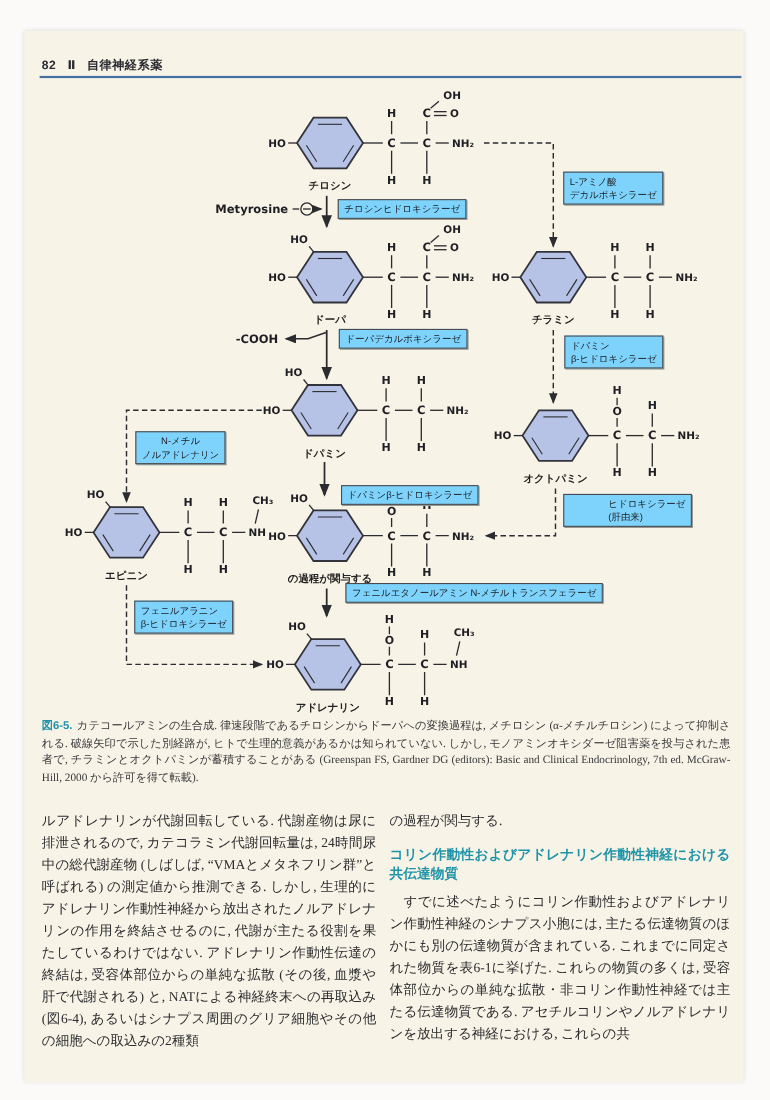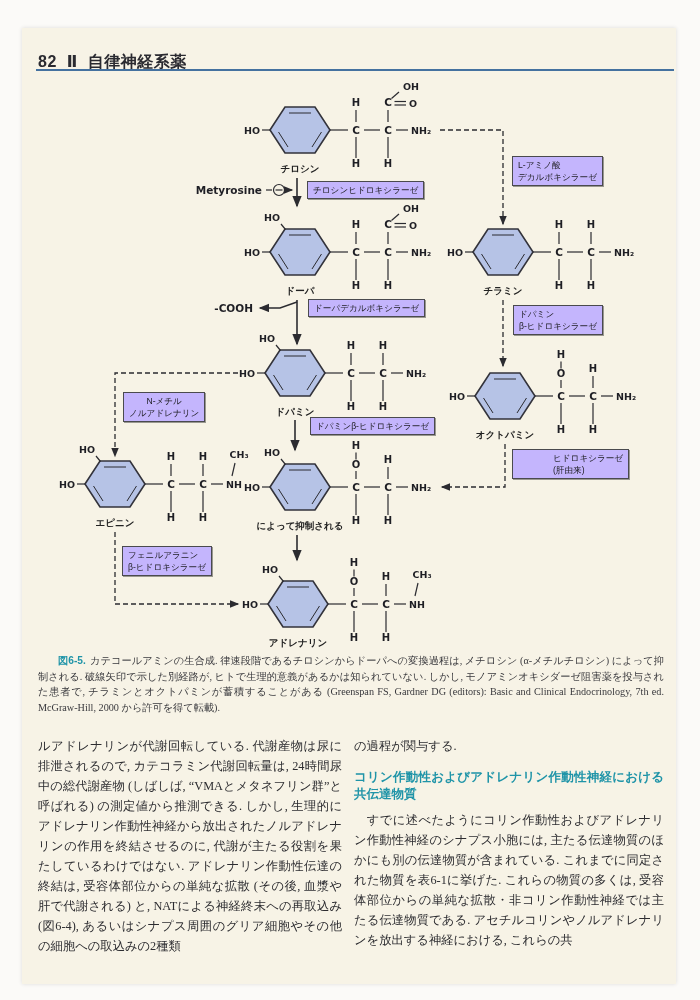--- a/index.html
+++ b/index.html
@@ -1,37 +1,37 @@
 <!DOCTYPE html>
 <html><head>
 <meta charset="utf-8">
 <style>
   html,body{margin:0;padding:0;}
   body{width:700px;height:1000px;position:relative;background:#fbfaf8;
        font-family:"Liberation Serif","DejaVu Serif",serif;color:#2e2e32;}
   .page{position:absolute;left:22px;top:28px;width:654px;height:956px;
         background:#f7f3e6;box-shadow:0 0 4px rgba(0,0,0,0.12);}
   .hdr{position:absolute;left:38px;top:52px;font-family:"Liberation Sans","DejaVu Sans",sans-serif;
-       font-size:16px;font-weight:bold;color:#2a2a30;letter-spacing:.5px;}
+       font-size:11px;font-weight:bold;color:#2a2a30;letter-spacing:.5px;}
   .hdr span{margin-right:10px;}
   .rule{position:absolute;left:36px;top:69px;width:638px;height:2px;background:#44719f;}
   #diagram{position:absolute;left:0;top:0;width:700px;height:672px;}
   #diagram-svg{position:absolute;left:0;top:0;}
   #diagram-svg text{font-family:"DejaVu Sans","Liberation Sans",sans-serif;fill:#1e1e24;}
-  .enzyme-box{position:absolute;background:#c4b5fd;border:1px solid #4a4a4e;
+  .enzyme-box{position:absolute;background:#7dd3fc;border:1px solid #4a4a4e;
       padding:2px 5px;font-family:"Liberation Sans","DejaVu Sans",sans-serif;
       font-size:8.6px;line-height:1.4;color:#1c1c20;white-space:nowrap;
       box-shadow:1px 1px 0 #9a9890;}
   .mol-label{position:absolute;width:160px;text-align:center;
       font-family:"Liberation Sans","DejaVu Sans",sans-serif;
       font-size:9.5px;font-weight:bold;color:#222;}
   .caption{position:absolute;left:38px;top:653px;width:626px;font-size:10.2px;
       line-height:1.53;text-align:justify;color:#38383c;}
   .caption .figlabel{font-family:"Liberation Sans","DejaVu Sans",sans-serif;
-      font-weight:bold;color:#1f94a8;margin-right:4px;margin-left:20px;}
+      font-weight:bold;color:#1f94a8;margin-right:4px;}
   .col{position:absolute;top:736px;font-size:12.3px;line-height:1.63;
       text-align:justify;color:#2c2c30;}
   .col p{margin:0;}
   #left-col{left:38px;width:304px;}
   #right-col{left:354px;width:310px;}
   #right-col h3{font-family:"Liberation Sans","DejaVu Sans",sans-serif;
       font-size:12.5px;line-height:1.38;color:#1f94a8;margin:13px 0 6px 0;}
 </style>
 </head>
 <body>
@@ -276,46 +276,49 @@
         <text x="253" y="312" text-anchor="end" font-size="10.5" font-weight="bold">-COOH</text>
         <polyline points="297,302 280,308 260,308" fill="none" stroke="#2b2b30" stroke-width="1.4" marker-end="url(#arrw)"></polyline>
       </g>
     </svg>
 <div class="mol-label" style="left: 220px; top: 163px;">チロシン</div>
     <div class="mol-label" style="left: 220px; top: 285px;">ドーパ</div>
     <div class="mol-label" style="left: 423px; top: 285px;">チラミン</div>
     <div class="mol-label" style="left: 215px; top: 406px;">ドパミン</div>
     <div class="mol-label" style="left: 425px; top: 429px;">オクトパミン</div>
     <div class="mol-label" style="left: 35px; top: 517px;">エピニン</div>
-    <div class="mol-label" style="left: 220px; top: 520px;">によって抑制される</div>
+    <div class="mol-label" style="left: 220px; top: 520px;">の過程が関与する</div>
     <div class="mol-label" style="left: 218px; top: 637px;">アドレナリン</div>
     <div class="enzyme-box" style="left: 307px; top: 181px;">
       <div>チロシンヒドロキシラーゼ</div>
     </div>
     <div class="enzyme-box" style="left: 512px; top: 156px;">
       <div>L-アミノ酸</div>
       <div>デカルボキシラーゼ</div>
     </div>
     <div class="enzyme-box" style="left: 308px; top: 299px;">
       <div>ドーパデカルボキシラーゼ</div>
     </div>
     <div class="enzyme-box" style="left: 513px; top: 305px;">
       <div>ドパミン</div>
       <div>β-ヒドロキシラーゼ</div>
     </div>
     <div class="enzyme-box" style="left: 123px; top: 392px; text-align: center;">
       <div>N-メチル</div>
       <div>ノルアドレナリン</div>
     </div>
-    <div class="enzyme-box" style="left: 310px; top: 417px;">
+    <div class="enzyme-box" style="left: 310px; top: 441px;">
       <div>ドパミンβ-ヒドロキシラーゼ</div>
     </div>
     <div class="enzyme-box" style="left: 512px; top: 449px; padding-left: 40px;">
       <div>ヒドロキシラーゼ</div>
       <div>(肝由来)</div>
+    </div>
+    <div class="enzyme-box" style="left: 314px; top: 530px;">
+      <div>フェニルエタノールアミン N-メチルトランスフェラーゼ</div>
     </div>
     <div class="enzyme-box" style="left: 122px; top: 546px;">
       <div>フェニルアラニン</div>
       <div>β-ヒドロキシラーゼ</div>
     </div>
   </div>
 
 <div class="caption">
   <span class="figlabel">図6-5.</span><span>カテコールアミンの生合成. 律速段階であるチロシンからドーパへの変換過程は, メチロシン (α-メチルチロシン) によって抑制される. 破線矢印で示した別経路が, ヒトで生理的意義があるかは知られていない. しかし, モノアミンオキシダーゼ阻害薬を投与された患者で, チラミンとオクトパミンが蓄積することがある (Greenspan FS, Gardner DG (editors): Basic and Clinical Endocrinology, 7th ed. McGraw-Hill, 2000 から許可を得て転載).</span>
 </div>

